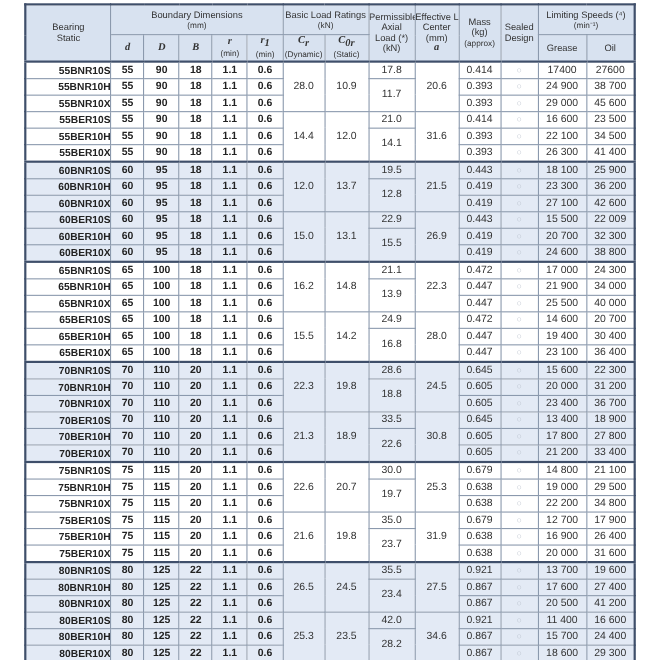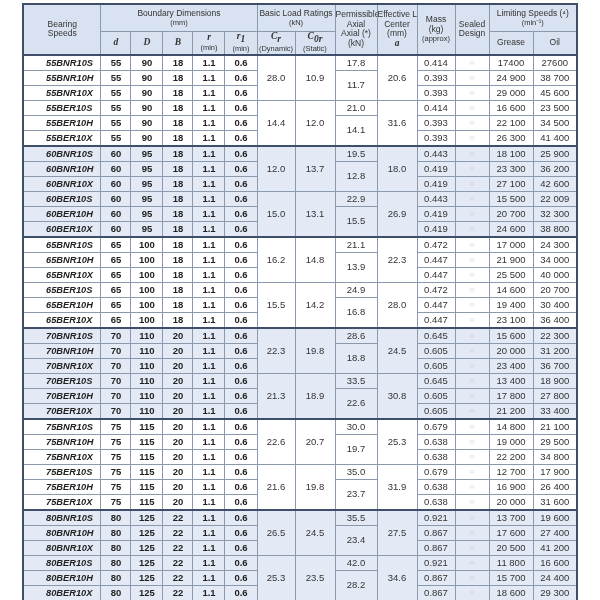--- a/index.html
+++ b/index.html
@@ -9,21 +9,21 @@
   th,td{padding:0;overflow:hidden;white-space:nowrap;}
   thead th{background:#d8e2f0;border:1px solid #8b99ad;color:#333;font-weight:normal;
            font-size:8.5px;line-height:9.5px;text-align:center;vertical-align:middle;}
   thead .sym{font-family:"Liberation Serif",serif;font-style:italic;font-weight:bold;font-size:9.5px;}
   thead .small{font-size:7.5px;}
   tbody td{border:1px solid #8b99ad;height:14px;font-size:9.5px;line-height:14px;
            text-align:center;color:#222;background:#fff;}
   tbody tr.tint td{background:#e3eaf5;}
   tbody tr.gstart td{border-top:2px solid #3f4f6a;}
   tbody tr.sstart td{border-top:1px solid #55657f;}
-  td.name{text-align:left;padding-left:22px;font-weight:bold;font-size:9.3px;font-style:italic;}
+  td.name{text-align:right;padding-left:5px;font-weight:bold;font-size:9.3px;}
   td.dim{font-weight:bold;}
   td.num{font-weight:normal;color:#333;}
   td.circle{color:#b7bfcb;font-size:8px;}
   .hrow1 th{height:26px;}
   .hrow2 th{height:17px;}
   .ital{font-family:"Liberation Serif",serif;font-style:italic;font-weight:bold;font-size:9.5px;}
 </style>
 </head>
 <body>
 
@@ -41,34 +41,34 @@
       <col style="width:40px">
       <col style="width:38px">
       <col style="width:34px">
     <col style="width:44px">
       <col style="width:44px">
   </colgroup>
   <thead>
     <tr class="hrow1">
       <th rowspan="2">
         <div>Bearing</div>
-        <div>Speeds</div>
+        <div>Static</div>
       </th>
       <th colspan="5">
         <div>Boundary Dimensions</div>
         <div class="small">(mm)</div>
       </th>
       <th colspan="2">
         <div>Basic Load Ratings</div>
         <div class="small">(kN)</div>
       </th>
       <th rowspan="2">
         <div>Permissible</div>
         <div>Axial</div>
-        <div>Axial (*)</div>
+        <div>Load (*)</div>
         <div>(kN)</div>
       </th>
       <th rowspan="2">
         <div>Effective Load</div>
         <div>Center</div>
         <div>(mm)</div>
         <div class="ital">a</div>
       </th>
       <th rowspan="2">
         <div>Mass</div>
@@ -194,21 +194,21 @@
       <tr class="tint gstart">
         <td class="name">60BNR10S</td>
         <td class="dim">60</td>
         <td class="dim">95</td>
         <td class="dim">18</td>
         <td class="dim">1.1</td>
         <td class="dim">0.6</td>
         <td class="num" rowspan="3">12.0</td>
         <td class="num" rowspan="3">13.7</td>
         <td class="num">19.5</td>
-        <td class="num" rowspan="3">18.0</td>
+        <td class="num" rowspan="3">21.5</td>
         <td class="num">0.443</td>
         <td class="circle">○</td>
         <td class="num">18 100</td>
         <td class="num">25 900</td>
       </tr>
       <tr class="tint">
         <td class="name">60BNR10H</td>
         <td class="dim">60</td>
         <td class="dim">95</td>
         <td class="dim">18</td>
@@ -566,21 +566,21 @@
         <td class="dim">125</td>
         <td class="dim">22</td>
         <td class="dim">1.1</td>
         <td class="dim">0.6</td>
         <td class="num" rowspan="3">25.3</td>
         <td class="num" rowspan="3">23.5</td>
         <td class="num">42.0</td>
         <td class="num" rowspan="3">34.6</td>
         <td class="num">0.921</td>
         <td class="circle">○</td>
-        <td class="num">11 800</td>
+        <td class="num">11 400</td>
         <td class="num">16 600</td>
       </tr>
       <tr class="tint">
         <td class="name">80BER10H</td>
         <td class="dim">80</td>
         <td class="dim">125</td>
         <td class="dim">22</td>
         <td class="dim">1.1</td>
         <td class="dim">0.6</td>
         <td class="num" rowspan="2">28.2</td>

